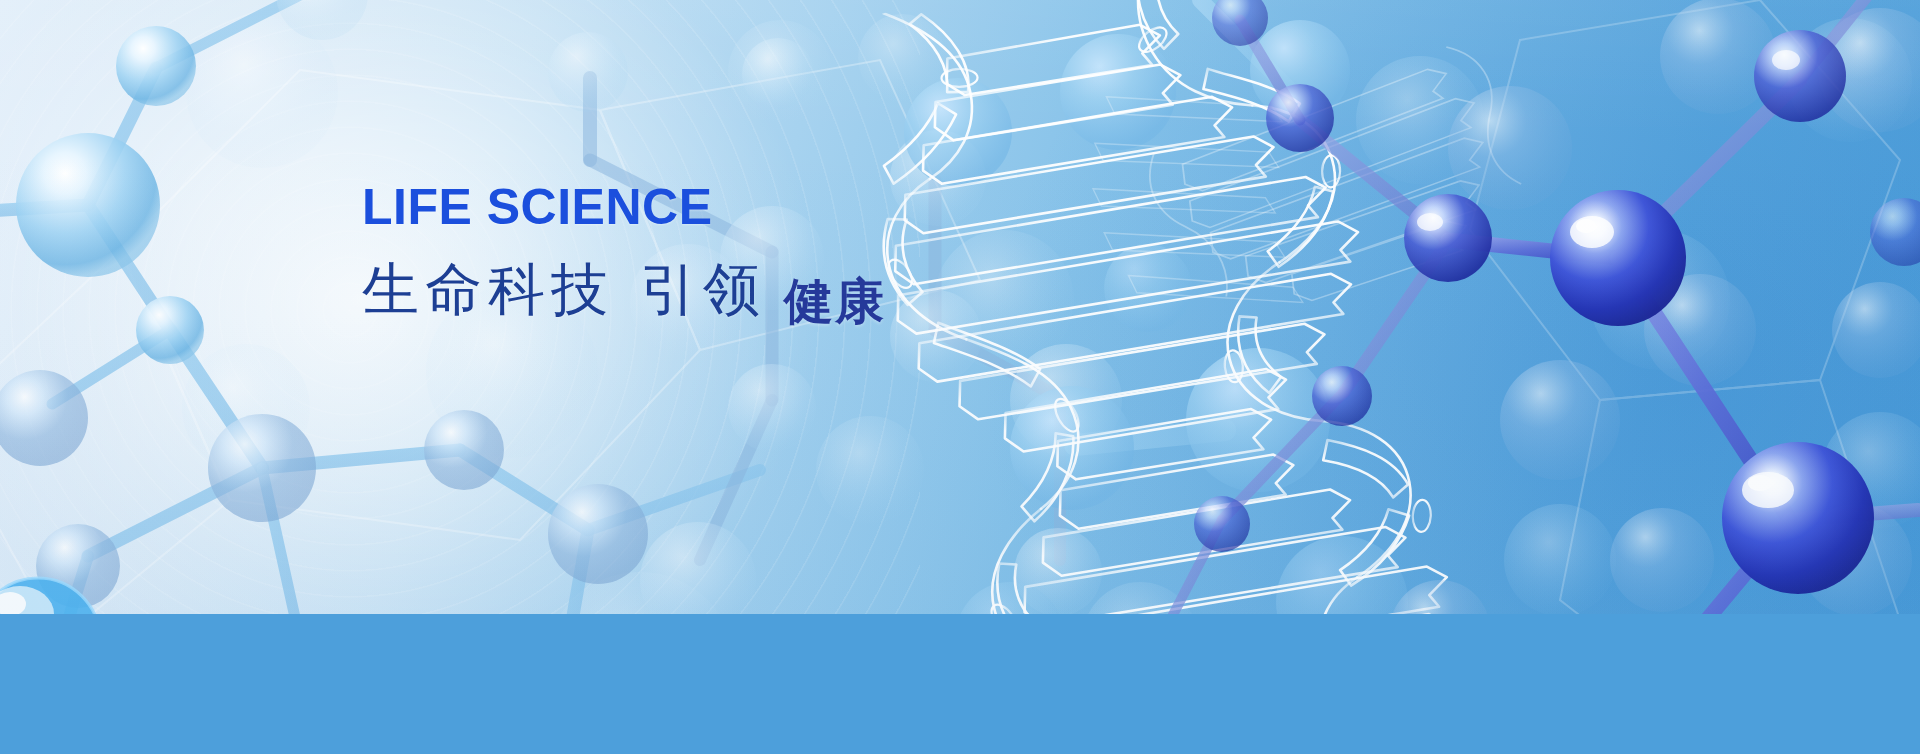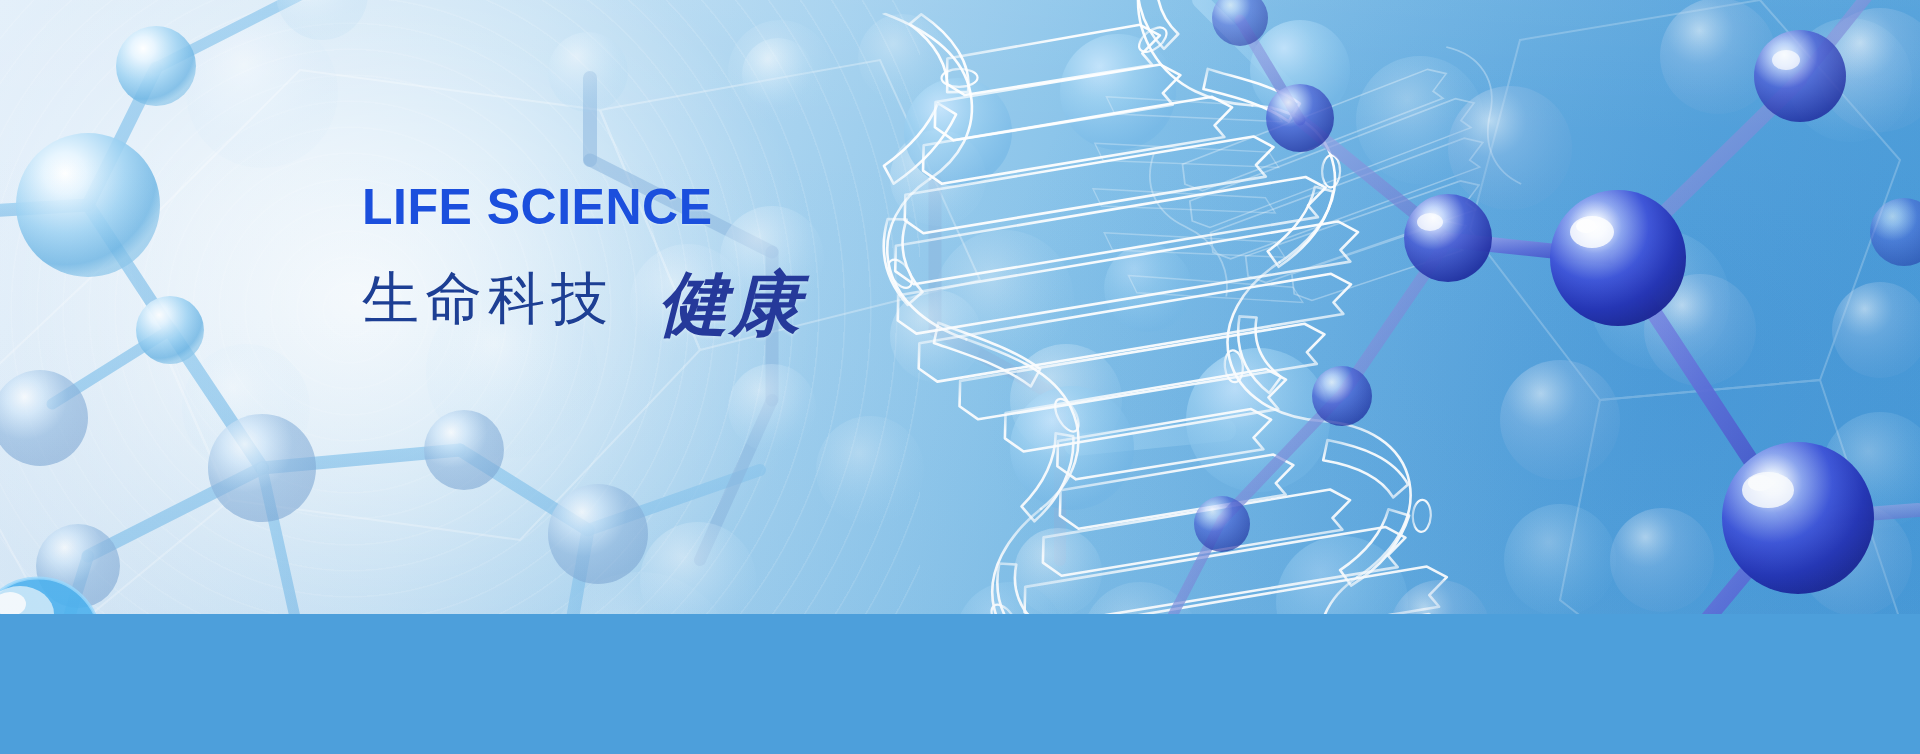--- a/index.html
+++ b/index.html
@@ -31,31 +31,31 @@
 
   
   #text-block{position:absolute;left:362px;top:178px;z-index:40;}
   .en-line{
     font-family:"Liberation Sans",sans-serif;
     font-weight:bold;font-size:50px;line-height:58px;letter-spacing:.5px;
     color:#1b4fdd;white-space:nowrap;
     text-shadow:0 1px 2px rgba(255,255,255,.35);
   }
   .cn-line{
-    margin-top:16px;white-space:nowrap;display:flex;align-items:center;
+    margin-top:16px;white-space:nowrap;display:flex;align-items:flex-end;
   }
   .cn-a{
     font-family:"DejaVu Sans","Liberation Sans",sans-serif;
     font-size:57px;font-weight:500;color:#1d3f94;letter-spacing:6px;
     text-shadow:0 1px 2px rgba(255,255,255,.3);
   }
   .cn-gap{display:inline-block;width:26px;}
   .cn-b{
     font-family:"DejaVu Serif","Liberation Serif",serif;
-    font-size:70px;font-weight:bold;font-style:italic;color:#25399a;
+    font-size:49px;font-weight:bold;color:#25399a;
     letter-spacing:2px;margin-left:18px;position:relative;top:6px;
     text-shadow:0 2px 3px rgba(255,255,255,.25);
   }
 </style>
 </head>
 <body>
 
 <div id="banner">
 
   <div class="bg-base"></div>
@@ -406,17 +406,18 @@
     </g>
   </svg>
 
   <div class="vignette"></div>
 
   <div id="text-block">
     <div class="en-line">LIFE SCIENCE</div>
     <div class="cn-line">
       <span class="cn-a">生命科技</span>
       <span class="cn-gap"></span>
+      <span class="cn-a">引领</span>
       <span class="cn-b">健康</span>
     </div>
   </div>
 
 </div>
 
 </body></html>

